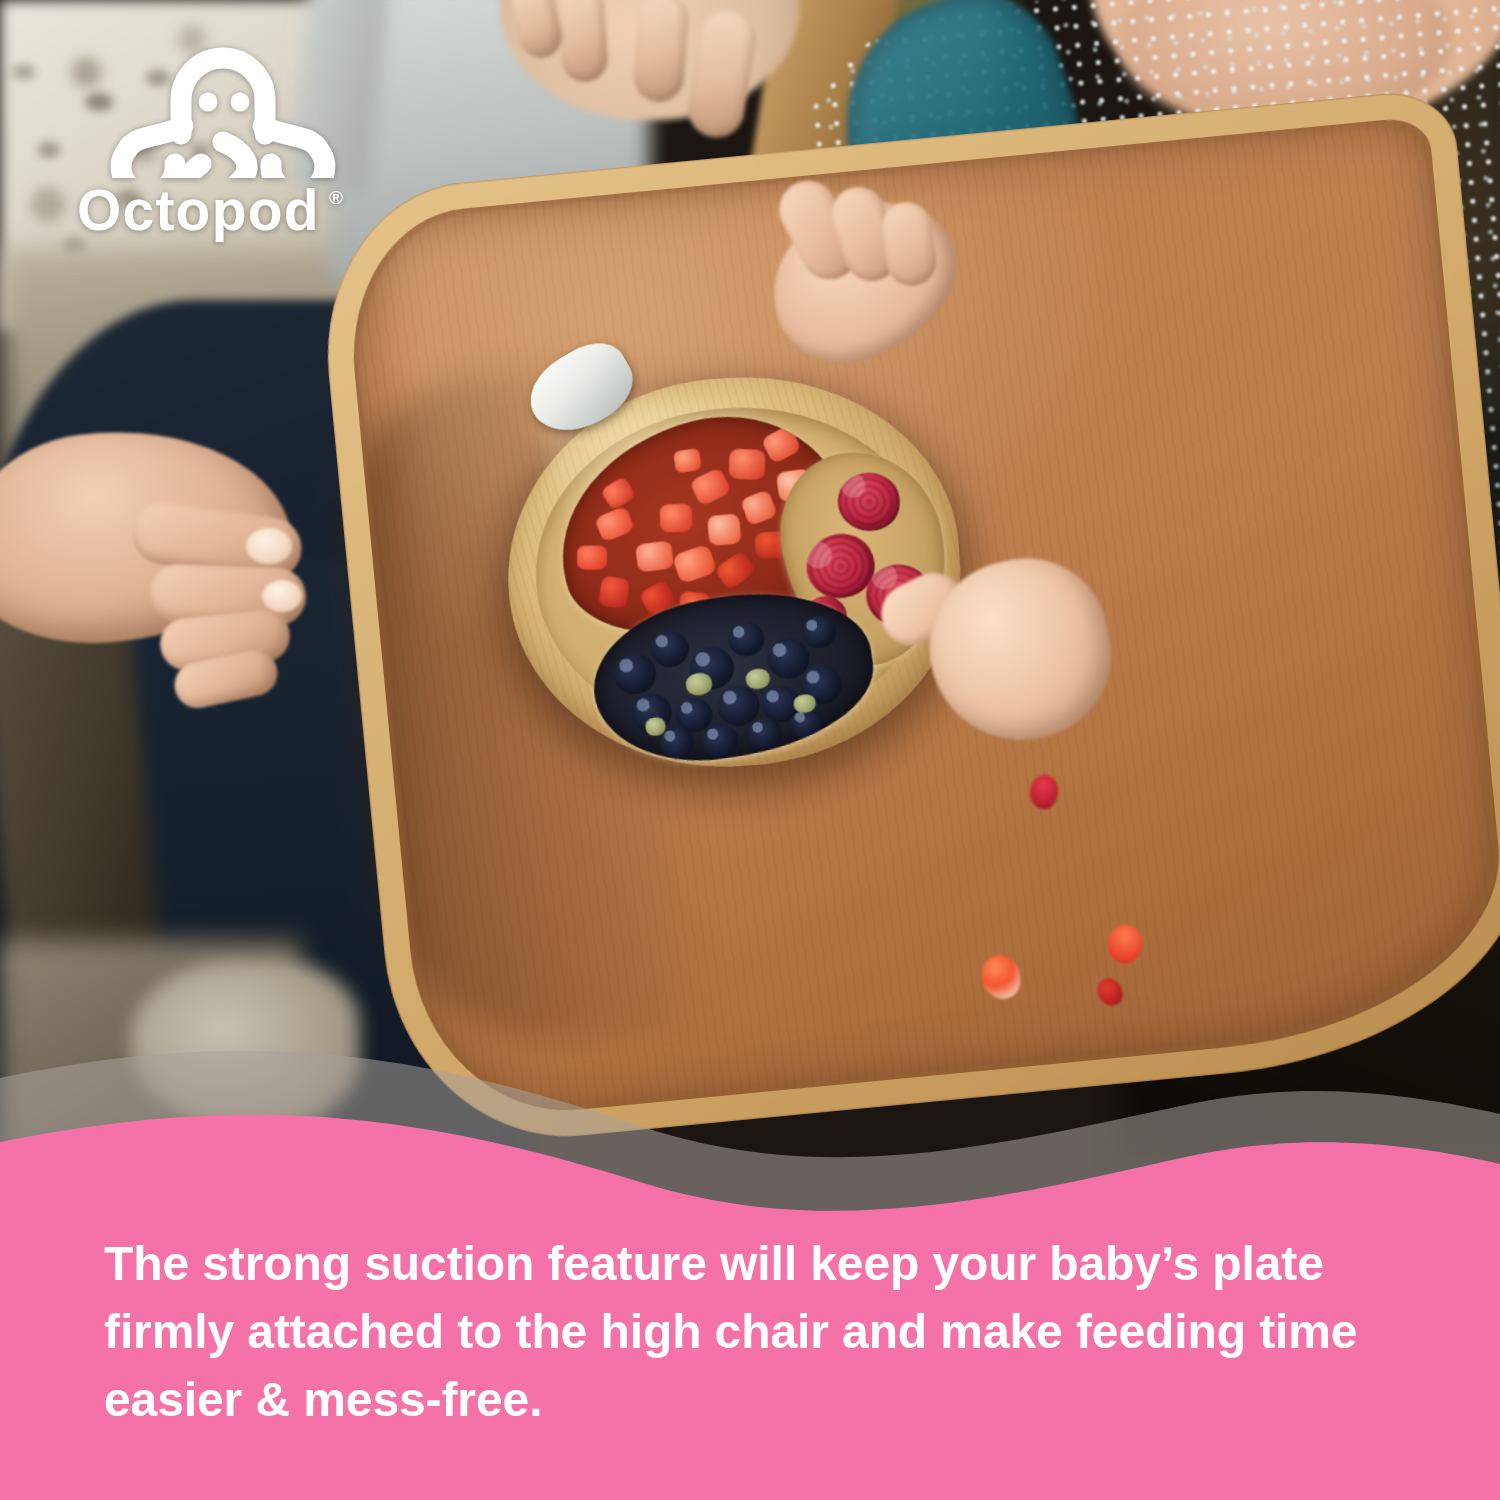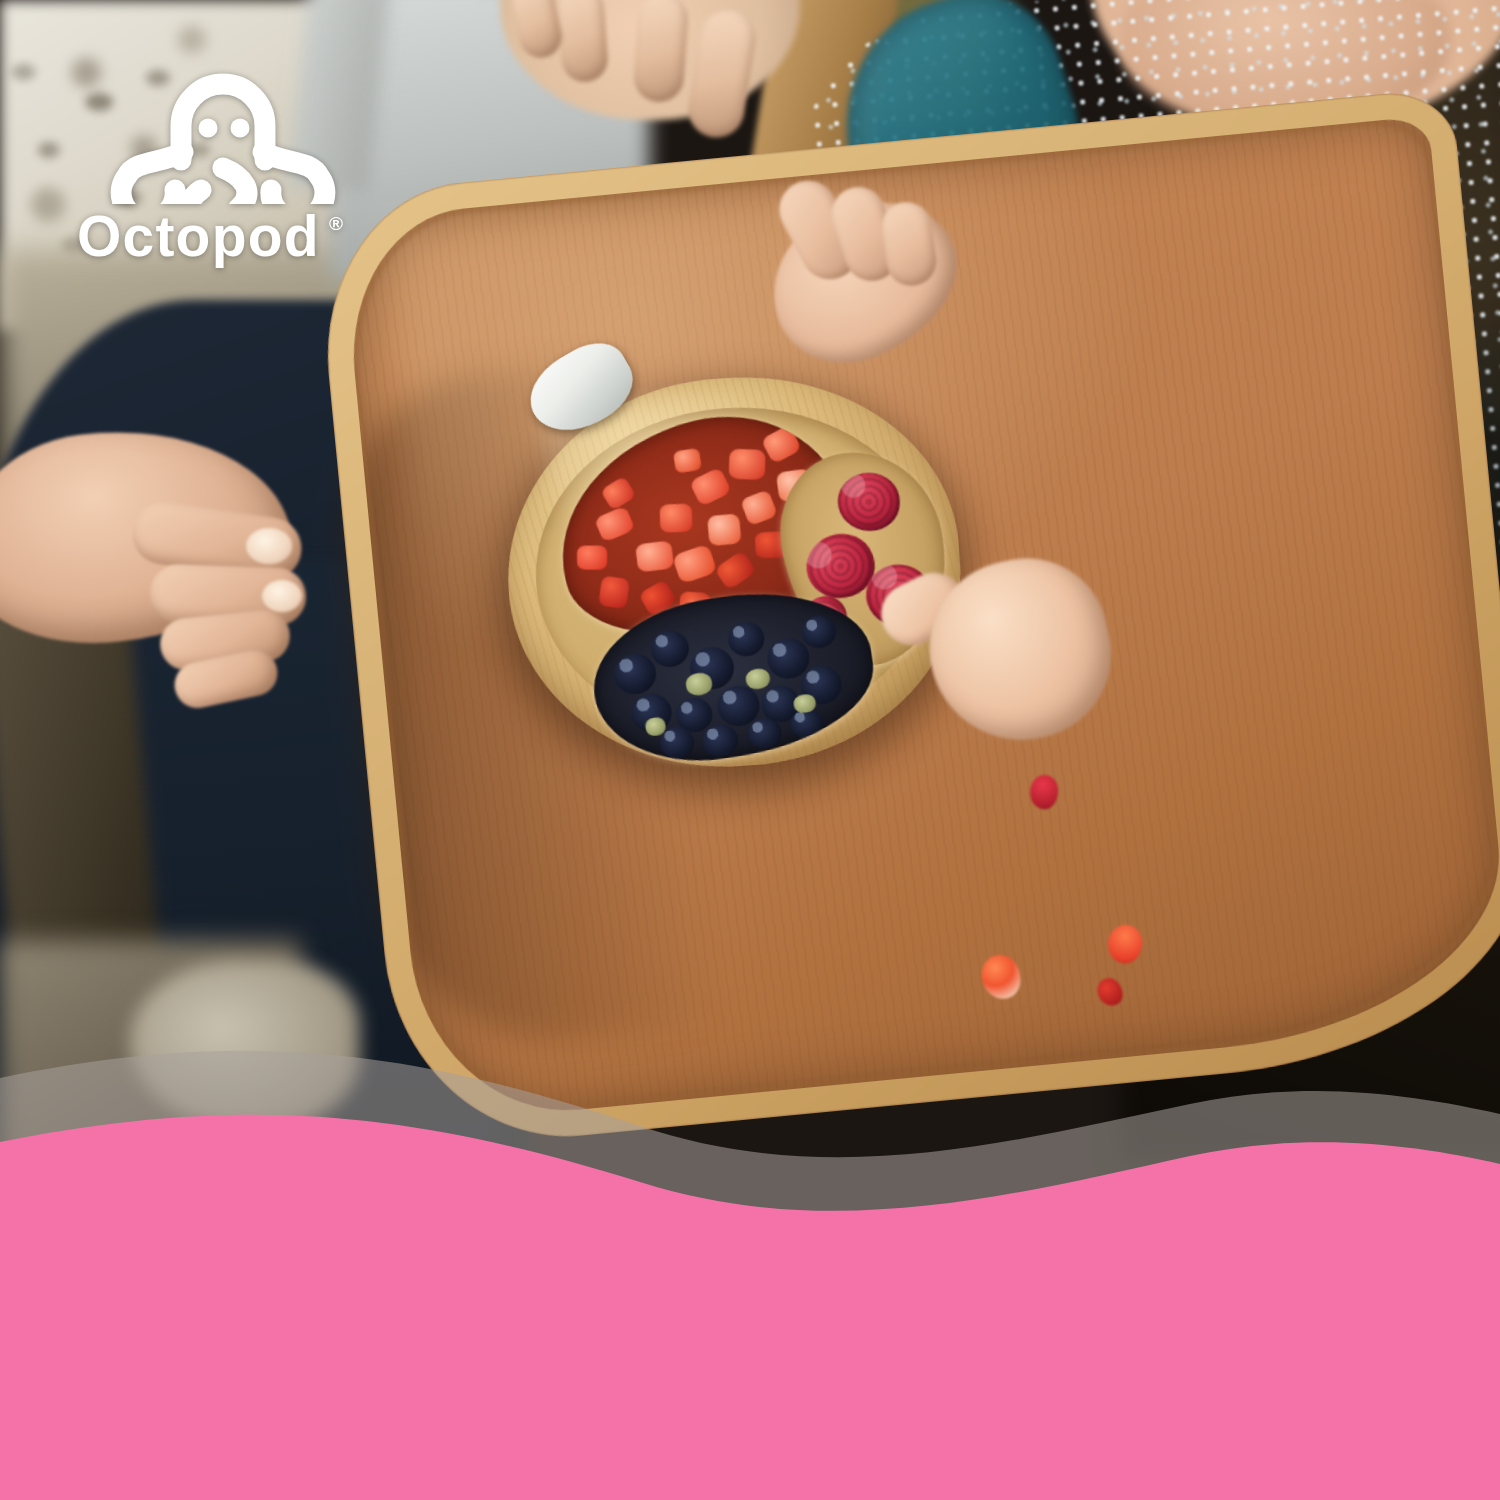--- a/index.html
+++ b/index.html
@@ -254,21 +254,21 @@
   #waves{ position:absolute; left:0; bottom:0; width:1500px; height:470px; z-index:40;}
   #waves svg{ display:block; width:1500px; height:470px;}
 
   
   #banner-text{ position:absolute; left:0; bottom:0; width:1500px; height:310px; z-index:50;
     padding:40px 104px 0 104px;}
   #banner-text p{ color:#ffffff; font-size:48px; font-weight:600; line-height:1.42;
     letter-spacing:-.1px; font-family:"Liberation Sans", sans-serif;}
 
   
-  #logo{ position:absolute; left:75px; top:64px; width:300px; height:212px; z-index:45;}
+  #logo{ position:absolute; left:75px; top:38px; width:300px; height:212px; z-index:45;}
   #logo svg{ display:block; filter:drop-shadow(0 1px 3px rgba(0,0,0,.35));}
   #logo .wm{ position:absolute; left:2px; top:140px; width:298px; height:70px;}
 </style>
 </head>
 <body>
 
 <div id="stage">
 
   <div id="photo">
 
@@ -389,20 +389,23 @@
 
   </div>
 
   <div id="waves">
     <svg viewBox="0 0 1500 470" preserveAspectRatio="none" xmlns="http://www.w3.org/2000/svg">
       <path fill="#a7a19a" fill-opacity="0.55" d="M0,48 C260,-6 430,26 640,96 C830,160 1010,112 1190,74 C1310,48 1420,66 1500,84 L1500,470 L0,470 Z"></path>
       <path fill="#f472a8" d="M0,112 C250,62 420,84 640,152 C830,212 1010,166 1190,126 C1312,100 1420,116 1500,134 L1500,470 L0,470 Z"></path>
     </svg>
   </div>
 
+  <div id="banner-text">
+    <p>The strong suction feature will keep your baby’s plate firmly attached to the high chair and make feeding time easier &amp; mess-free.</p>
+  </div>
 
   <div id="logo">
     <svg width="300" height="140" viewBox="0 0 300 140">
       <g fill="none" stroke="#ffffff" stroke-width="21" stroke-linecap="round">
 
         <path d="M106,96 L106,62 A42,42 0 0 1 190,62 L190,96"></path>
 
         <path d="M108,88 C86,100 60,96 52,112 A27,27 0 1 0 100,126"></path>
 
         <path d="M188,88 C210,100 236,96 244,112 A27,27 0 1 1 196,126"></path>

